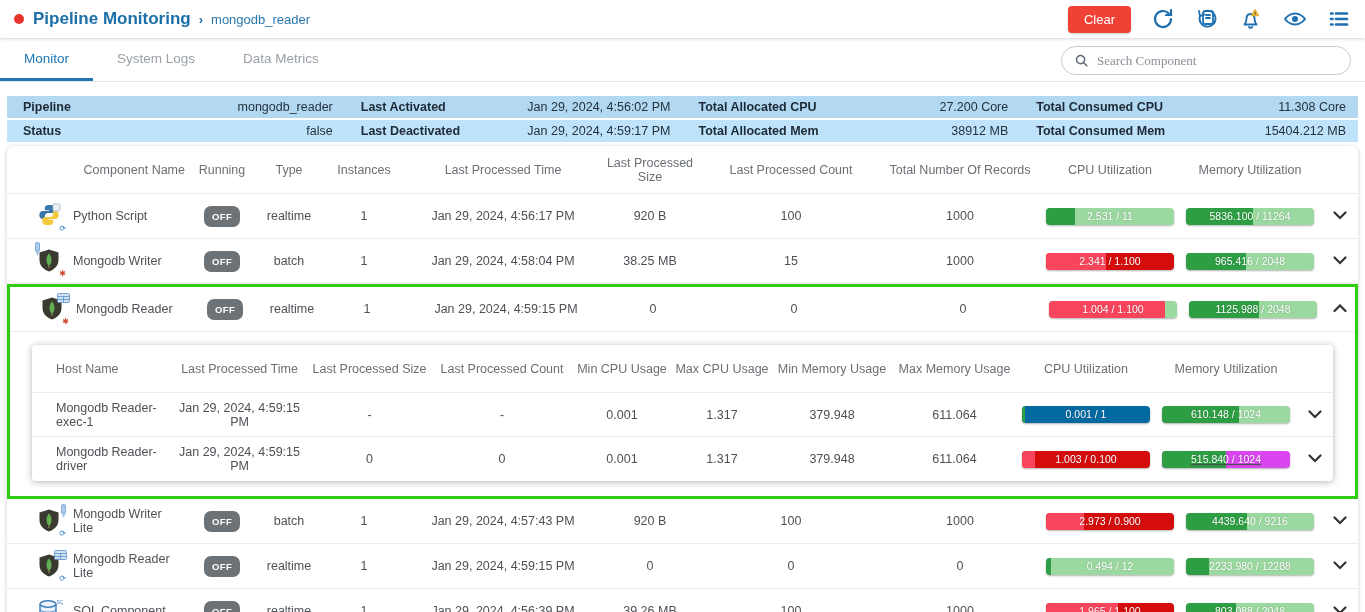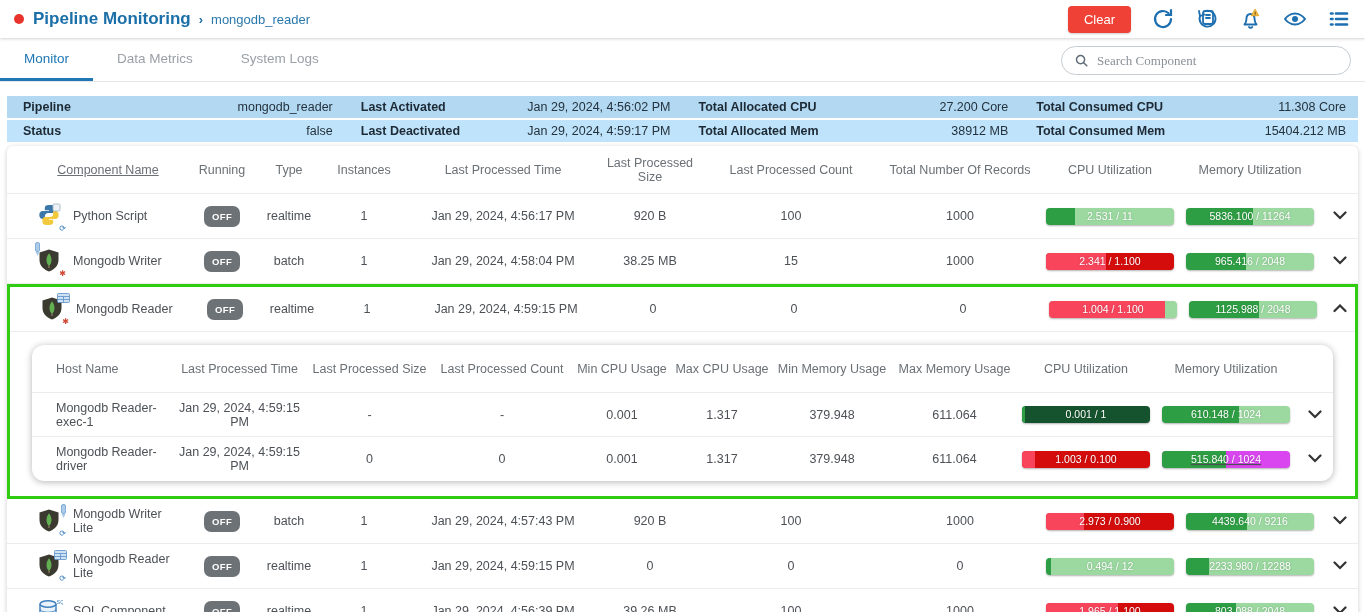--- a/index.html
+++ b/index.html
@@ -36,42 +36,42 @@
   .s-label { font-weight:700; color:#1d2a35; }
   .s-value { color:#24323d; }
   .card { margin:4px 7px 0; background:#fff; border-radius:6px;
     box-shadow:0 1px 5px rgba(0,0,0,.2); overflow:hidden; }
   .grid-main { display:grid; align-items:center;
     grid-template-columns:178px 74px 60px 90px 188px 106px 176px 162px 138px 142px 1fr; }
   .grid-sub { display:grid; align-items:center;
     grid-template-columns:140px 135px 125px 140px 100px 100px 120px 125px 138px 142px 1fr; }
   .thead { height:48px; border-bottom:1px solid #ececec; }
   .th { text-align:center; font-size:12.5px; color:#6b7075; }
-  .th.left { text-align:center; padding-left:24px;text-decoration:underline; }
+  .th.left { text-align:right; padding-left:24px; }
   .th.left-sub { text-align:left; padding-left:24px; }
   .tr { height:45px; border-bottom:1px solid #ececec; background:#fff; }
   .td { text-align:center; font-size:12.5px; color:#4d5156; }
   .td.name { display:flex; align-items:center; gap:10px; padding-left:30px; text-align:left; }
   .td.host { text-align:left; padding-left:24px; color:#4d5156; }
   .icon-wrap { position:relative; width:26px; height:26px; flex:0 0 26px; }
   .badge-tr { position:absolute; top:-4px; right:-4px; }
   .badge-tl { position:absolute; top:-6px; left:-3px; }
   .badge-br { position:absolute; bottom:-4px; right:-3px; font-size:8px; line-height:8px; }
   .off-badge { display:inline-block; background:#6d7277; color:#fff; font-size:9.5px;
     font-weight:700; padding:5px 8px; border-radius:7px; letter-spacing:.4px; }
   .bar { position:relative; width:128px; height:17px; border-radius:4px; margin:0 auto;
     overflow:hidden; box-shadow:0 1px 2px rgba(0,0,0,.3); }
   .bar-fill { position:absolute; left:0; top:0; bottom:0; width:0; }
   .bar-label { position:relative; z-index:1; display:block; color:#fff; font-size:10.5px;
     line-height:17px; text-align:center; text-shadow:0 0 2px rgba(0,0,0,.25); }
   .chev { display:inline-flex; cursor:pointer; }
   .hl-wrap { border:3px solid #30cc12; }
   .hl-wrap .tr { border-bottom:1px solid #ececec; }
   .expanded { padding:13px 22px 15px; background:#fff; }
-  .subcard { background:#fff; border-radius:12px; box-shadow:0 1px 7px rgba(0,0,0,.3); overflow:hidden; }
+  .subcard { background:#fff; border-radius:4px; box-shadow:0 1px 7px rgba(0,0,0,.3); overflow:hidden; }
   .sub-thead { height:48px; border-bottom:1px solid #ececec; }
   .sub-tr { height:44px; border-bottom:1px solid #ececec; }
   .sub-tr:last-child { border-bottom:none; }
 </style>
 </head>
 <body>
 
 <header class="topbar">
   <span class="dot"></span>
   <span class="title">Pipeline Monitoring</span>
@@ -116,22 +116,22 @@
           <line x1="9" y1="12" x2="20" y2="12"></line>
         <line x1="4" y1="17.5" x2="5.5" y2="17.5"></line>
           <line x1="9" y1="17.5" x2="20" y2="17.5"></line>
       </svg>
     </span>
   </div>
 </header>
 
 <nav class="tabs">
   <div class="tab active">Monitor</div>
+  <div class="tab">System Logs</div>
   <div class="tab">Data Metrics</div>
-  <div class="tab">System Logs</div>
   <div class="search">
     <svg width="15" height="15" viewBox="0 0 24 24" fill="none" stroke="#5f6b76" stroke-width="2.4" stroke-linecap="round">
       <circle cx="10.5" cy="10.5" r="6.5"></circle>
         <line x1="15.5" y1="15.5" x2="20.5" y2="20.5"></line>
     </svg>
     <input type="text" placeholder="Search Component" style="">
   </div>
 </nav>
 
 <section class="summary">
@@ -335,21 +335,21 @@
         <div class="sub-tr grid-sub">
           <div class="td host">Mongodb Reader-exec-1</div>
           <div class="td">Jan 29, 2024, 4:59:15 PM</div>
           <div class="td">-</div>
           <div class="td">-</div>
           <div class="td">0.001</div>
           <div class="td">1.317</div>
           <div class="td">379.948</div>
           <div class="td">611.064</div>
           <div class="td">
-              <div class="bar" style="background: #14532d;">
+              <div class="bar" style="background: #0369a1;">
                 <span class="bar-fill" style="width: 2%; background: rgb(46, 158, 68);"></span>
                 <span class="bar-label">0.001 / 1</span>
               </div>
             </div>
           <div class="td">
               <div class="bar" style="background: rgb(155, 217, 160);">
                 <span class="bar-fill" style="width: 60%; background: rgb(46, 158, 68);"></span>
                 <span class="bar-label">610.148 / 1024</span>
               </div>
             </div>

